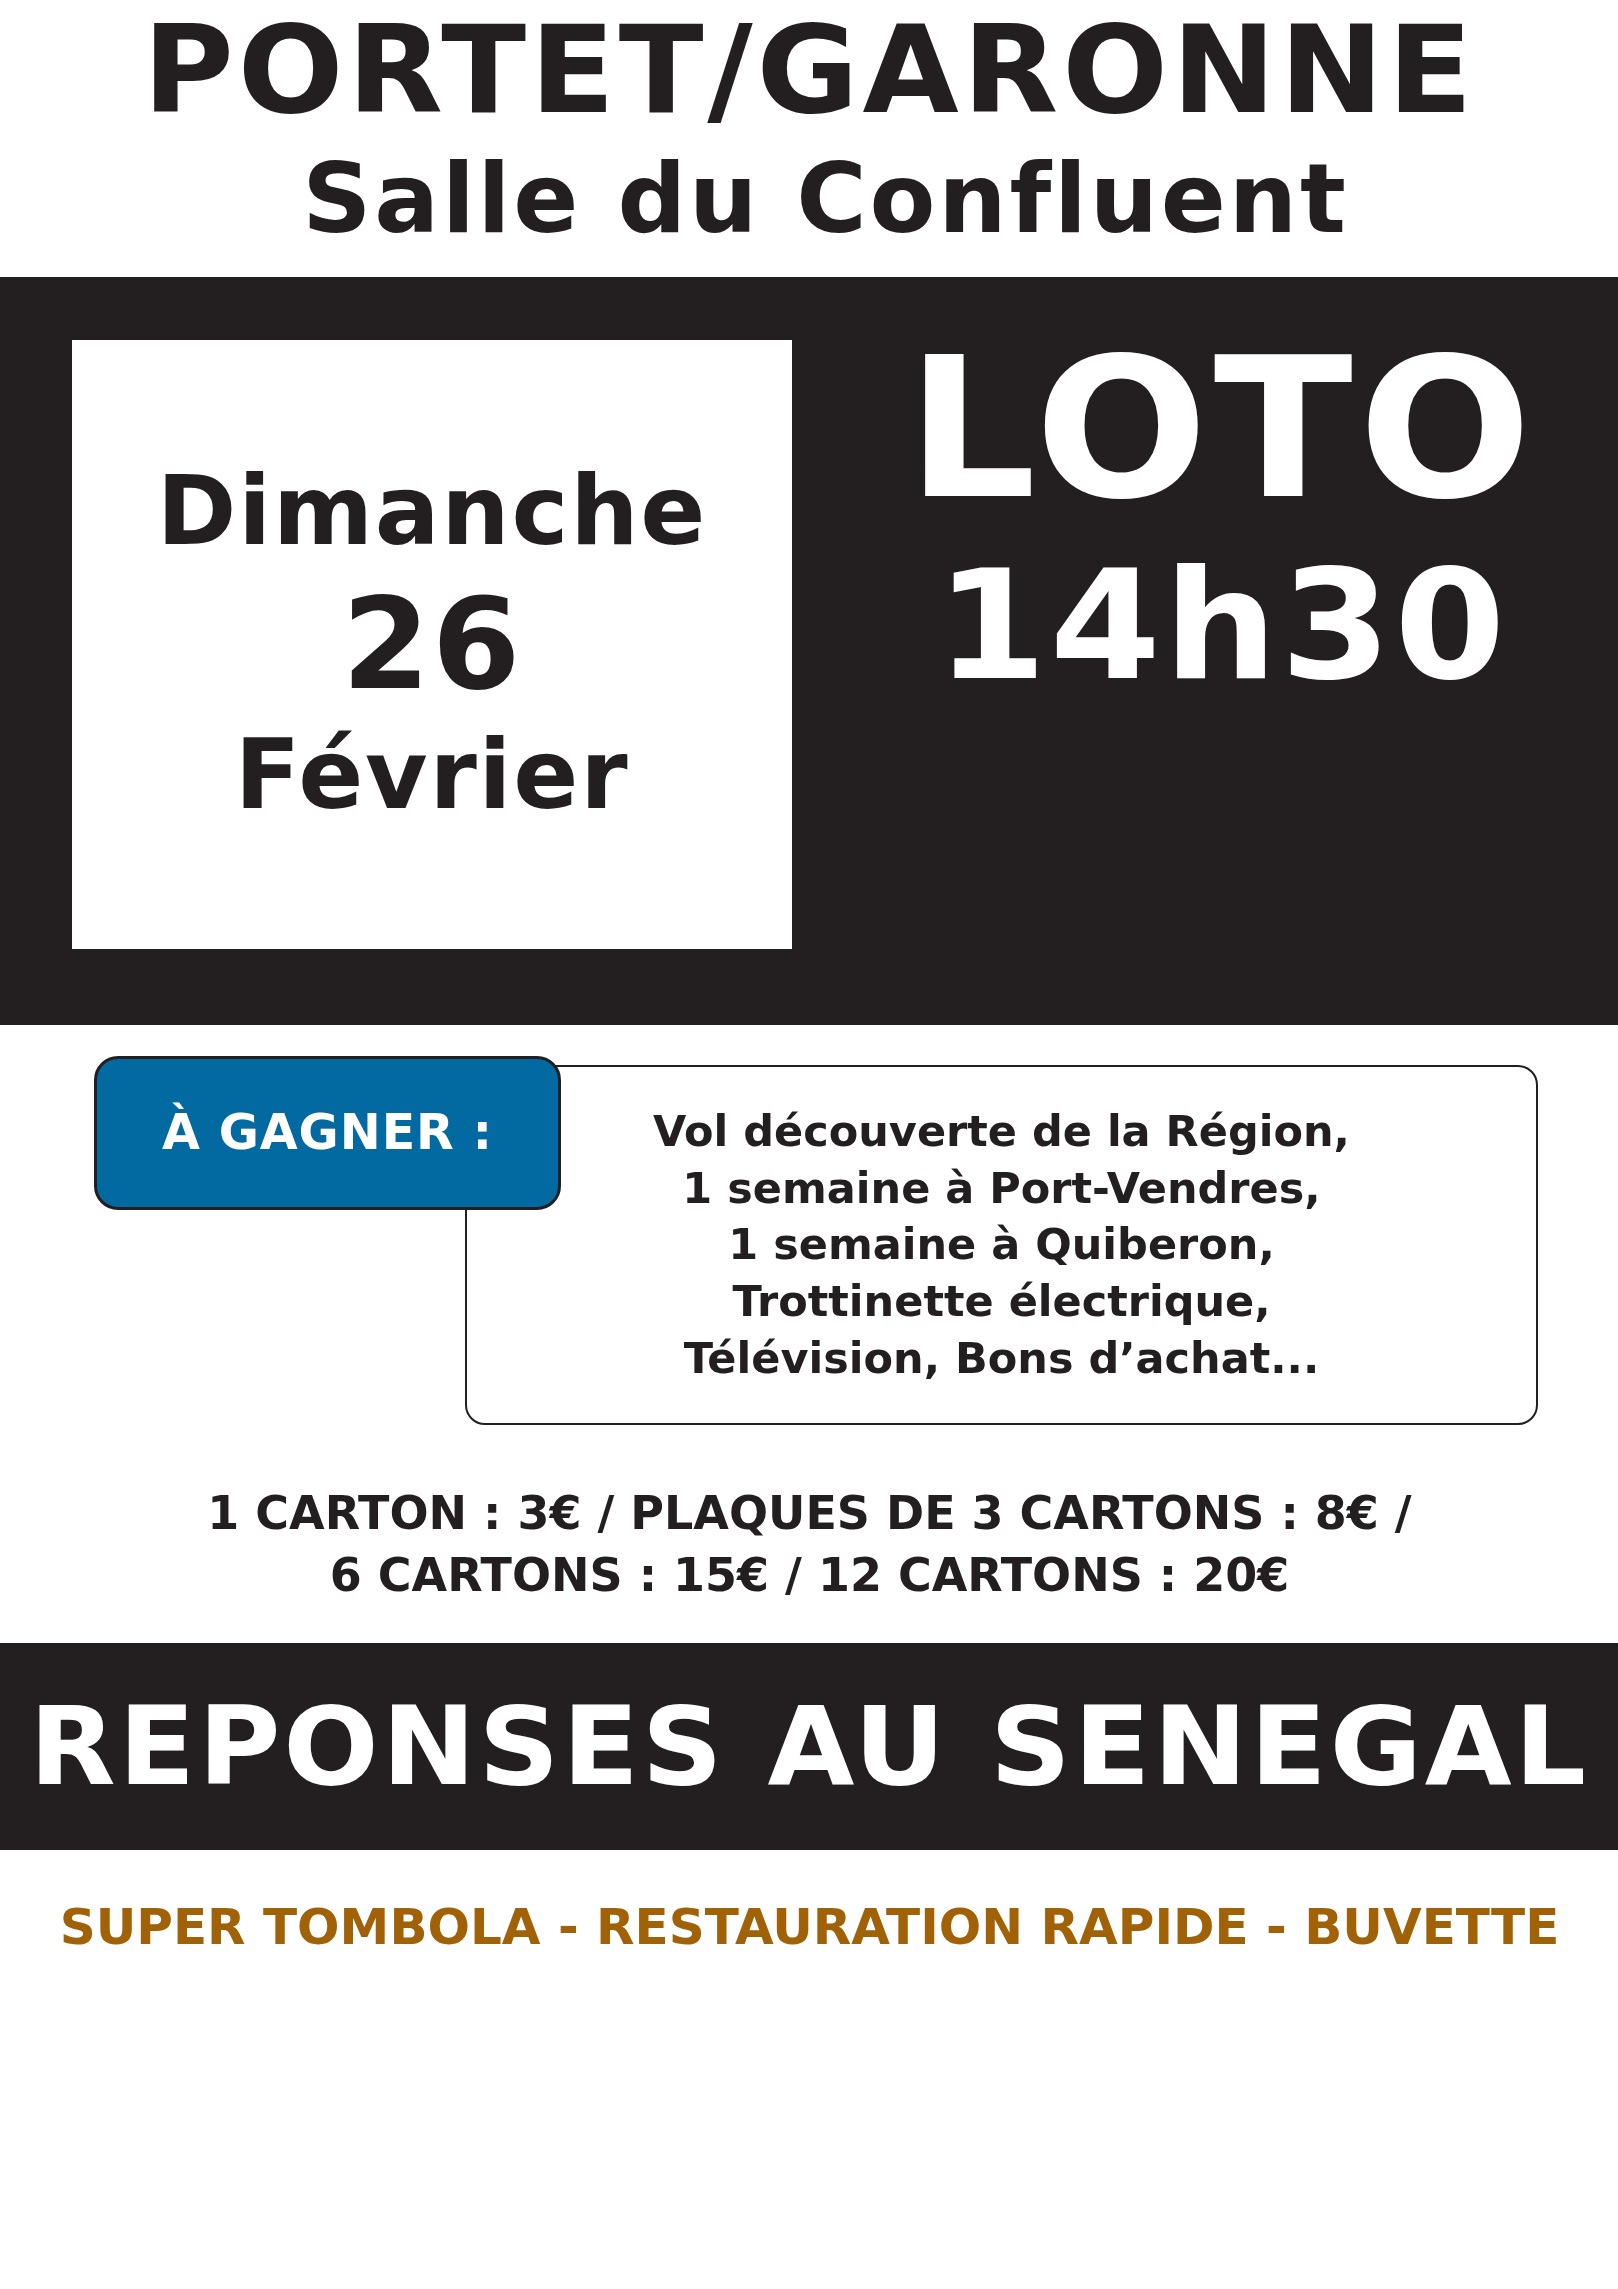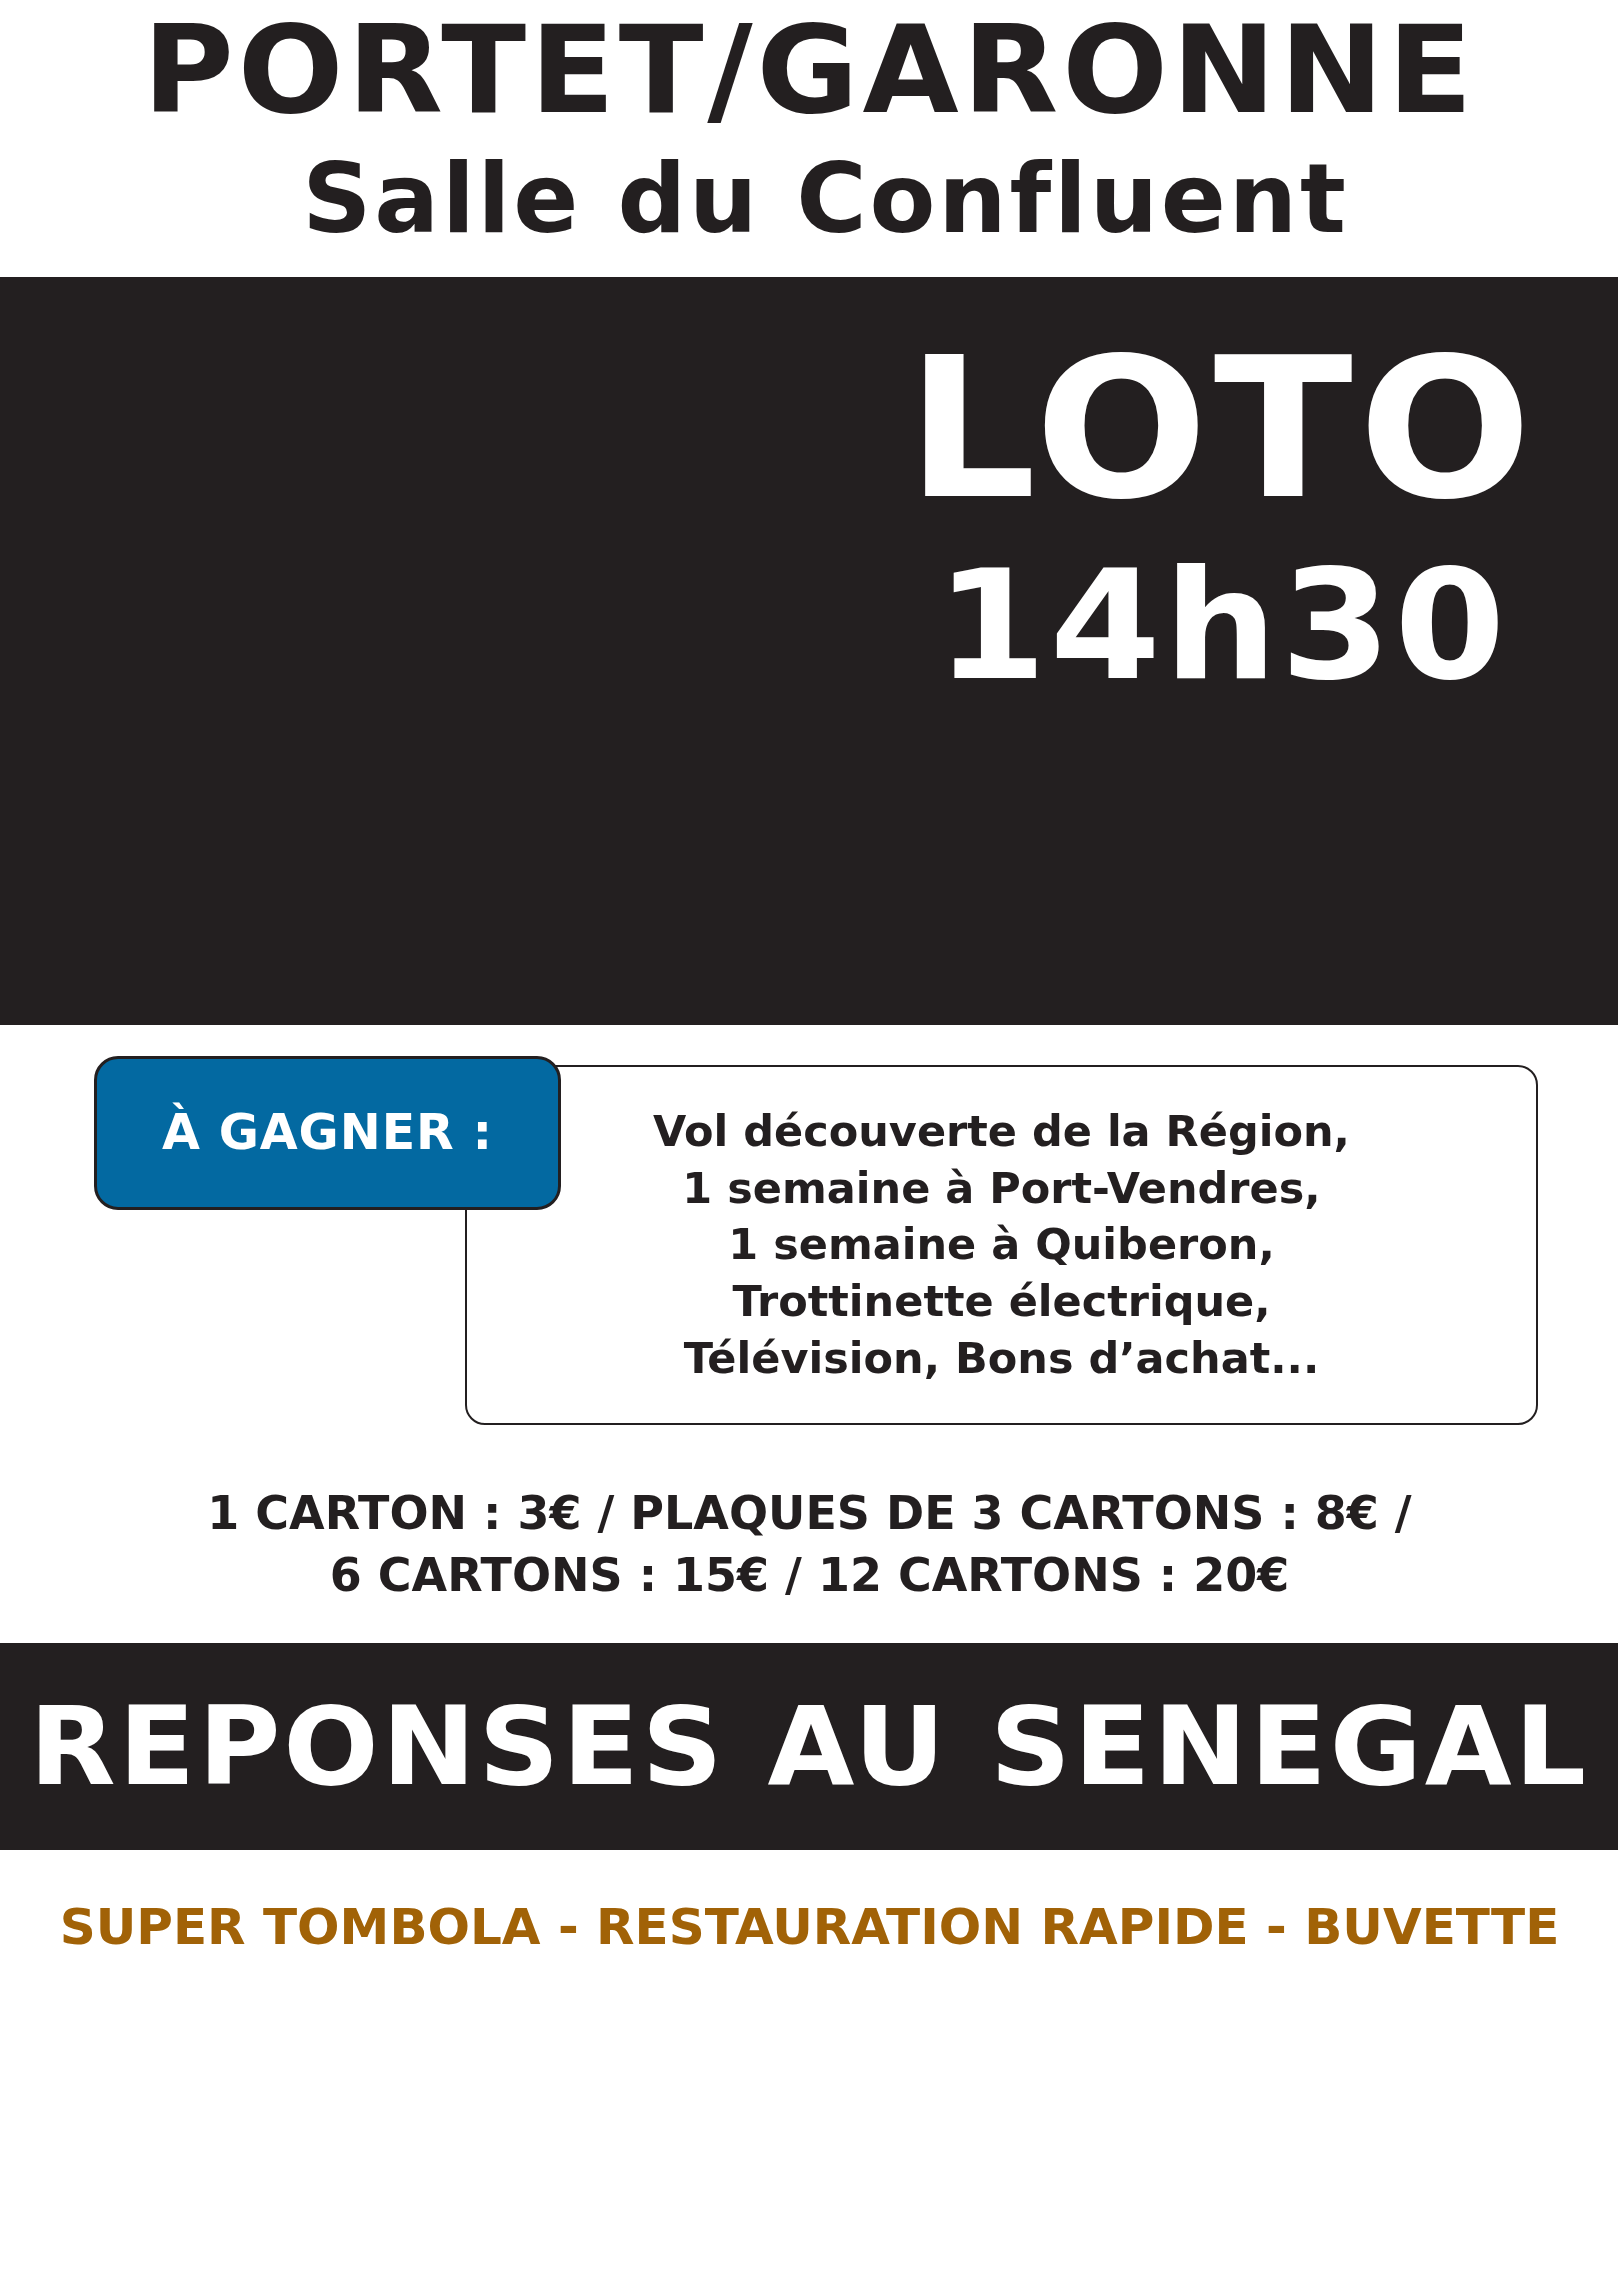--- a/index.html
+++ b/index.html
@@ -209,20 +209,25 @@
 <body>
 
 <div class="poster">
 
   <div class="header">
     <div class="city">PORTET/GARONNE</div>
     <div class="venue">Salle du Confluent</div>
   </div>
 
   <div class="band">
+    <div class="date-box">
+      <div class="date-day">Dimanche</div>
+      <div class="date-num">26</div>
+      <div class="date-month">Février</div>
+    </div>
     <div class="loto-wrap">
       <div class="loto">LOTO</div>
       <div class="time">14h30</div>
     </div>
   </div>
 
   <div class="prizes-area">
     <div class="prizes-box">
       <div class="prizes-list">
         <div>Vol découverte de la Région,</div>

